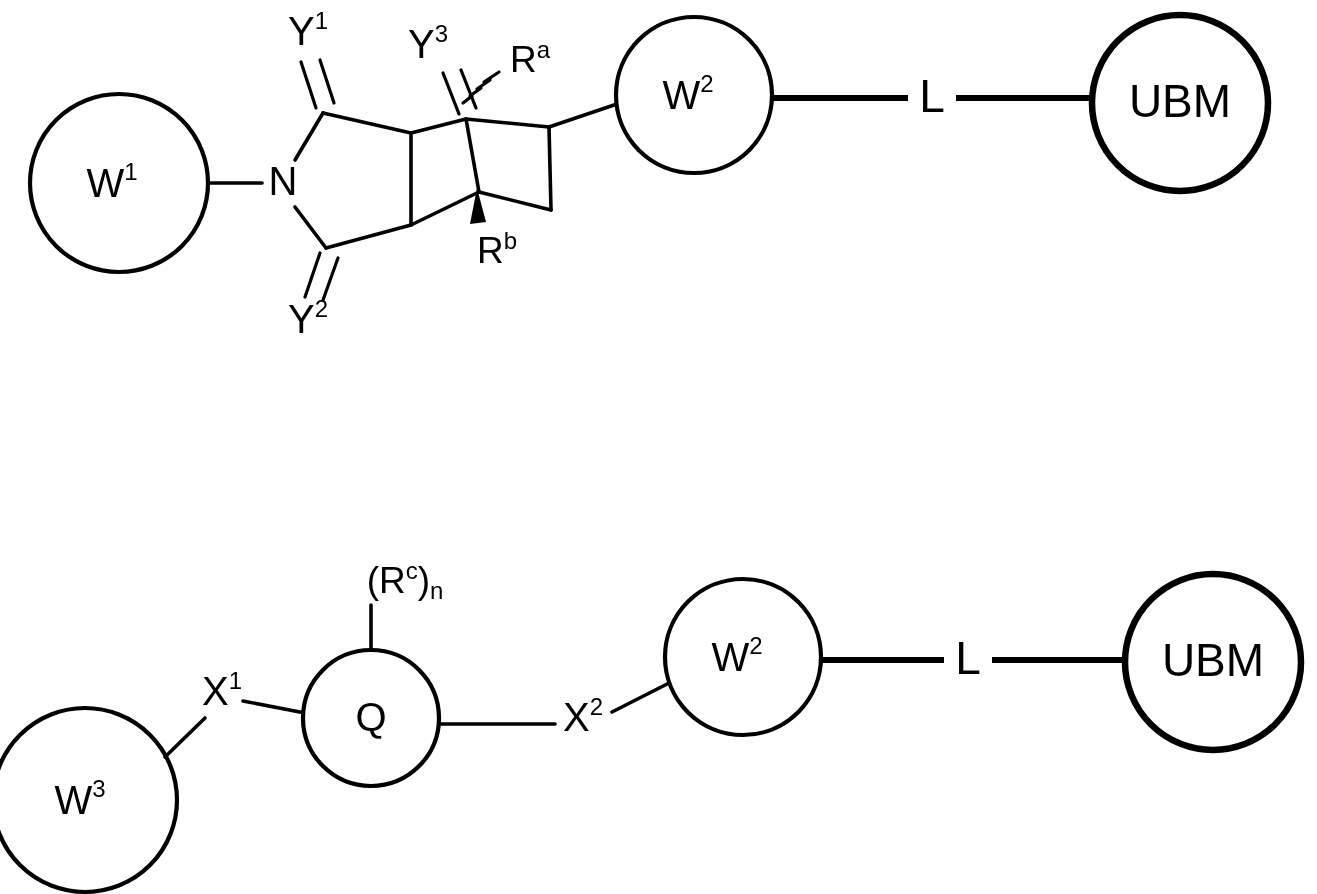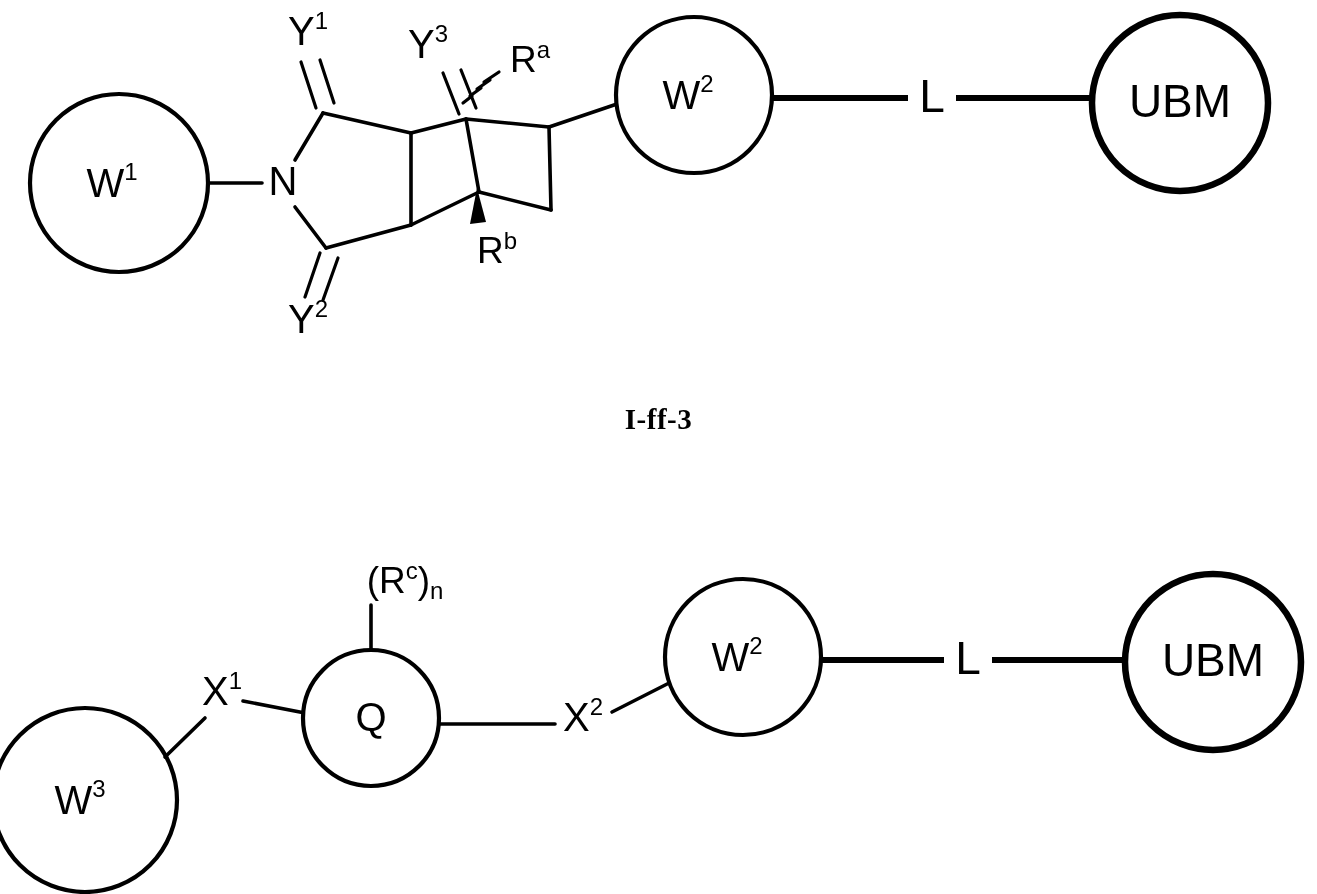--- a/index.html
+++ b/index.html
@@ -199,21 +199,20 @@
       <line class="crisp-line" x1="956" y1="98" x2="1092" y2="98"></line>
 
       <g>
         <circle class="crisp-circle" cx="1180" cy="103" r="88"></circle>
         <text class="crisp-text" x="1180" y="105">UBM</text>
       </g>
 
     </svg>
   </div>
 
-  <div class="caption">I-ff-3</div>
 
   <div class="scheme" id="scheme-bottom">
     <svg width="1317" height="389" viewBox="0 0 1317 389">
 
       <g>
         <circle class="rough-circle" cx="85" cy="295" r="92"></circle>
         <text class="atom-label" x="80" y="298">
           <tspan>W</tspan><tspan class="sub" dy="-12">3</tspan>
         </text>
       </g>

